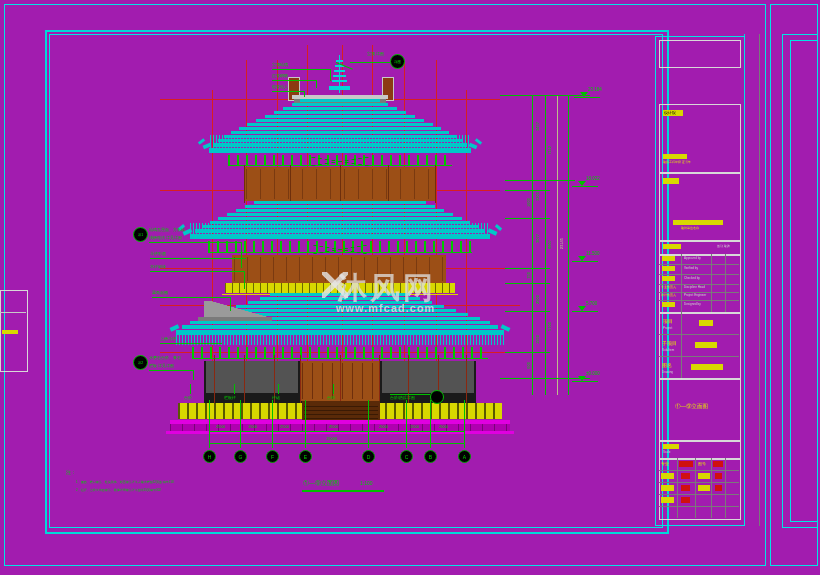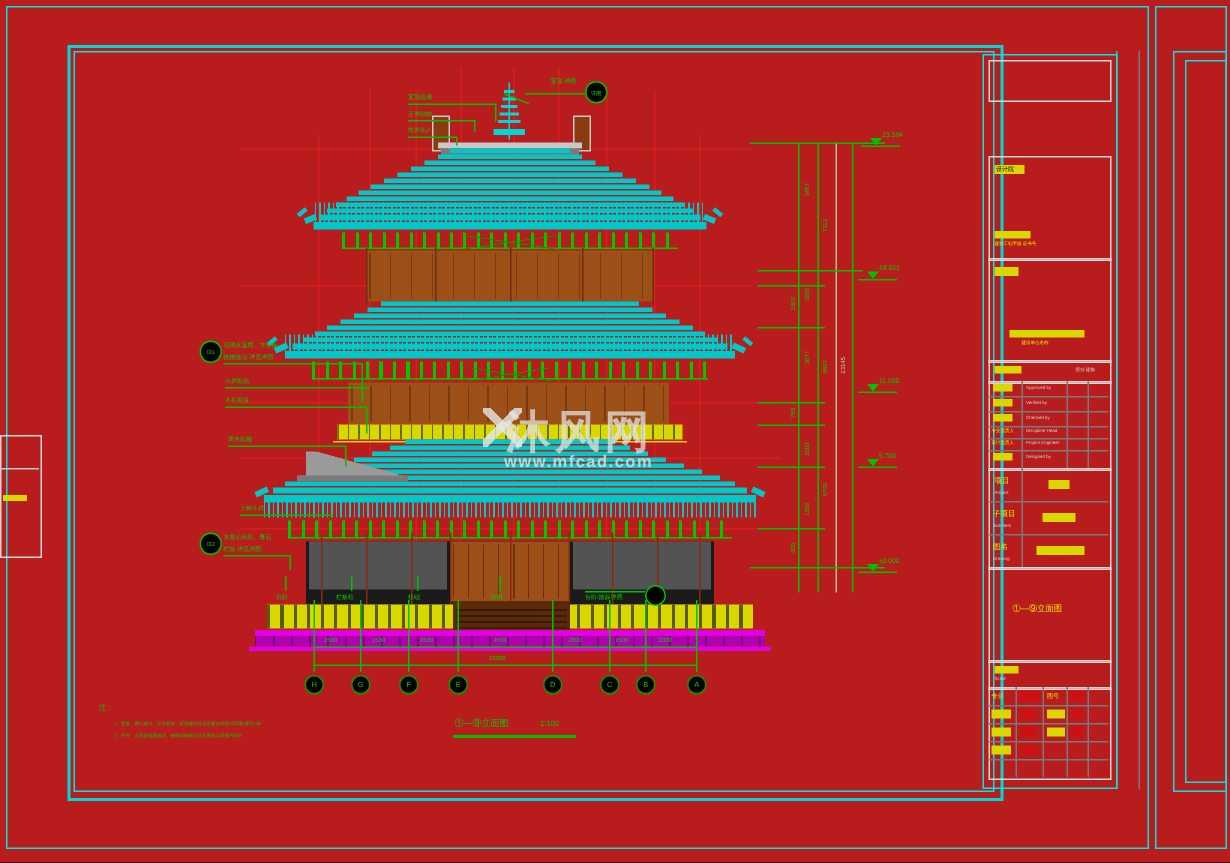--- a/index.html
+++ b/index.html
@@ -1,17 +1,17 @@
 <!DOCTYPE html>
 <html><head>
 <meta charset="utf-8">
 <style>
   html,body{margin:0;padding:0;background:#000;}
   body{width:820px;height:575px;overflow:hidden;font-family:"Liberation Sans",sans-serif;}
-  #root{position:relative;width:820px;height:575px;background:#b91c1c;}
+  #root{position:relative;width:820px;height:575px;background:#a21caf;}
   .abs{position:absolute;}
 
   
   .frm-cyan{border:1px solid #00e5e5;}
   .frm-cyan2{border:2px solid #00d8d8;}
   .frm-white{border:1px solid #d8d8d8;}
 
   
   .t{position:absolute;white-space:nowrap;line-height:1;}
   .t-grn{color:#00d000;}

